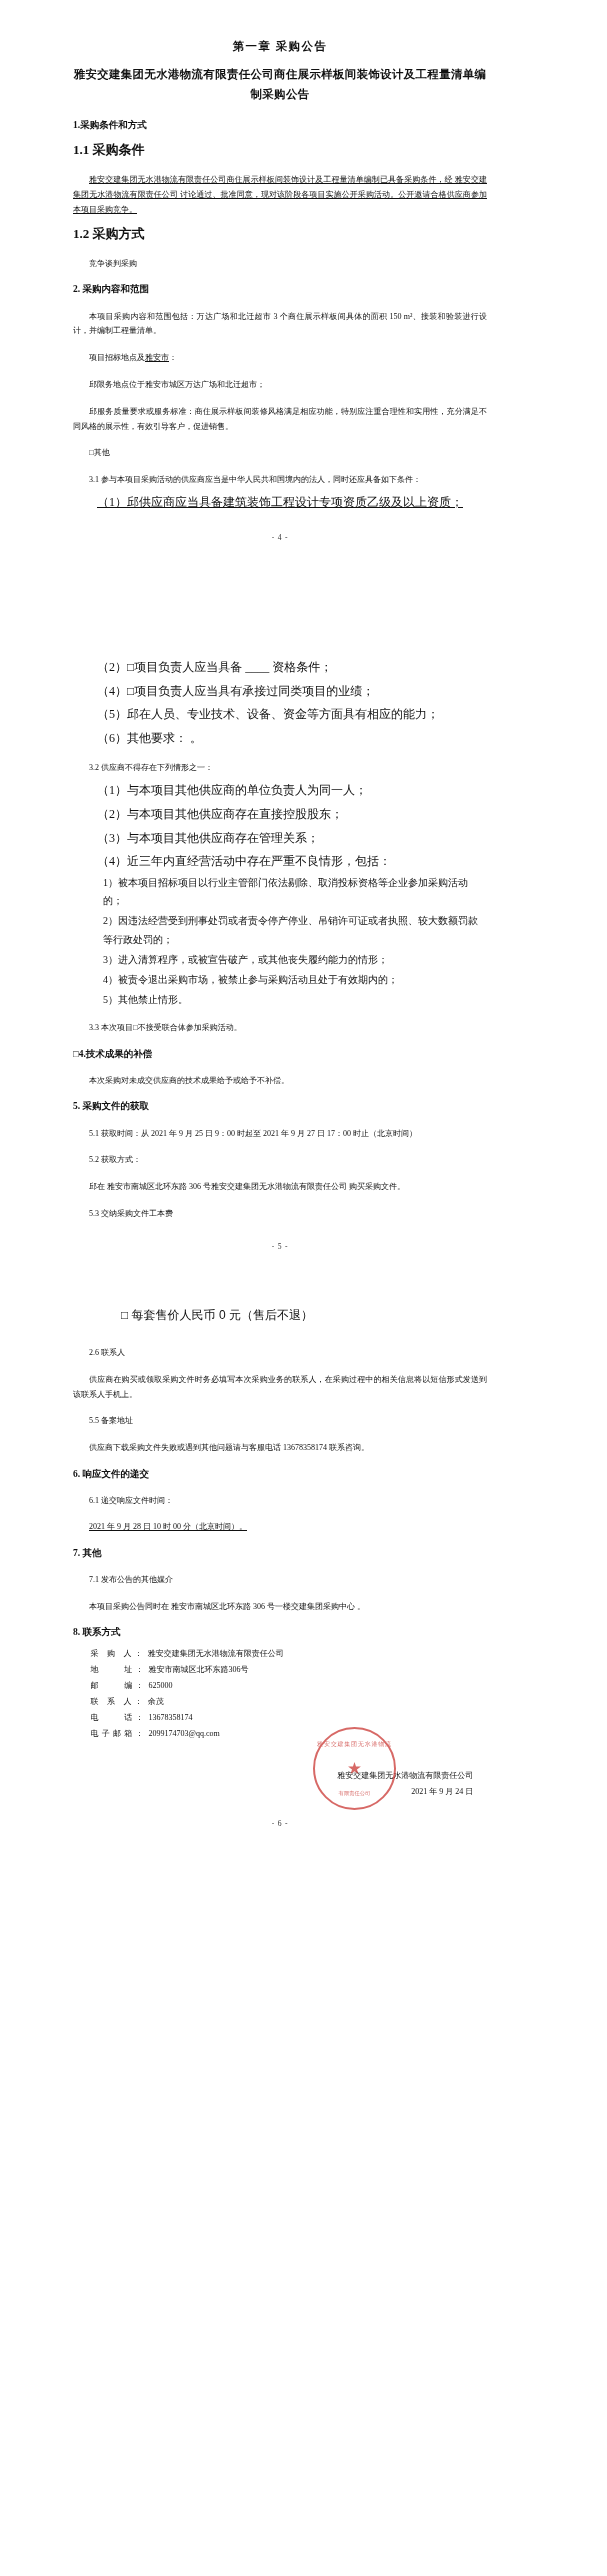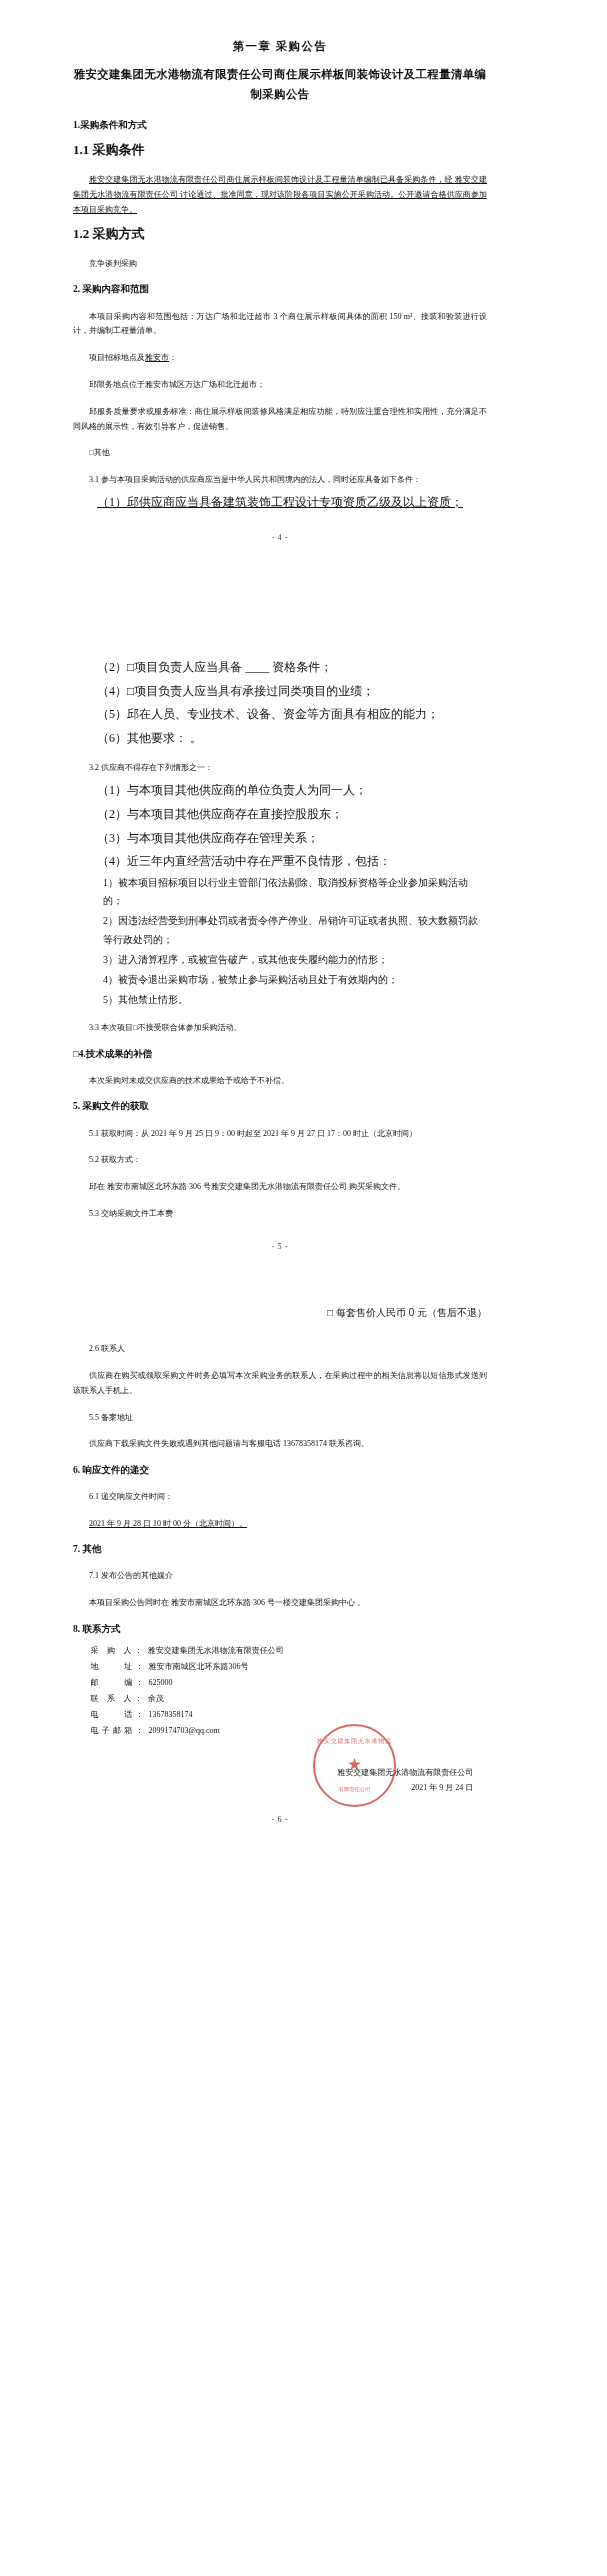--- a/index.html
+++ b/index.html
@@ -135,25 +135,24 @@
   .seal .seal-bottom {
     position: absolute;
     left: 0;
     right: 0;
     bottom: 10.6px;
     text-align: center;
     color: #c8302c;
     font-size: 5.3px;
   }
   .mark-line {
-    font-size: 10px;
+    font-size: 12px;
     line-height: 1.85;
     padding-left: 4em;
     margin: 0 0 20px 0;
-    text-align: right;
   }
 </style>
 </head>
 <body>
 
 <div class="page">
 
   <div class="chapter-title">第一章  采购公告</div>
   <div class="doc-title">雅安交建集团无水港物流有限责任公司商住展示样板间装饰设计及工程量清单编制采购公告</div>
 

